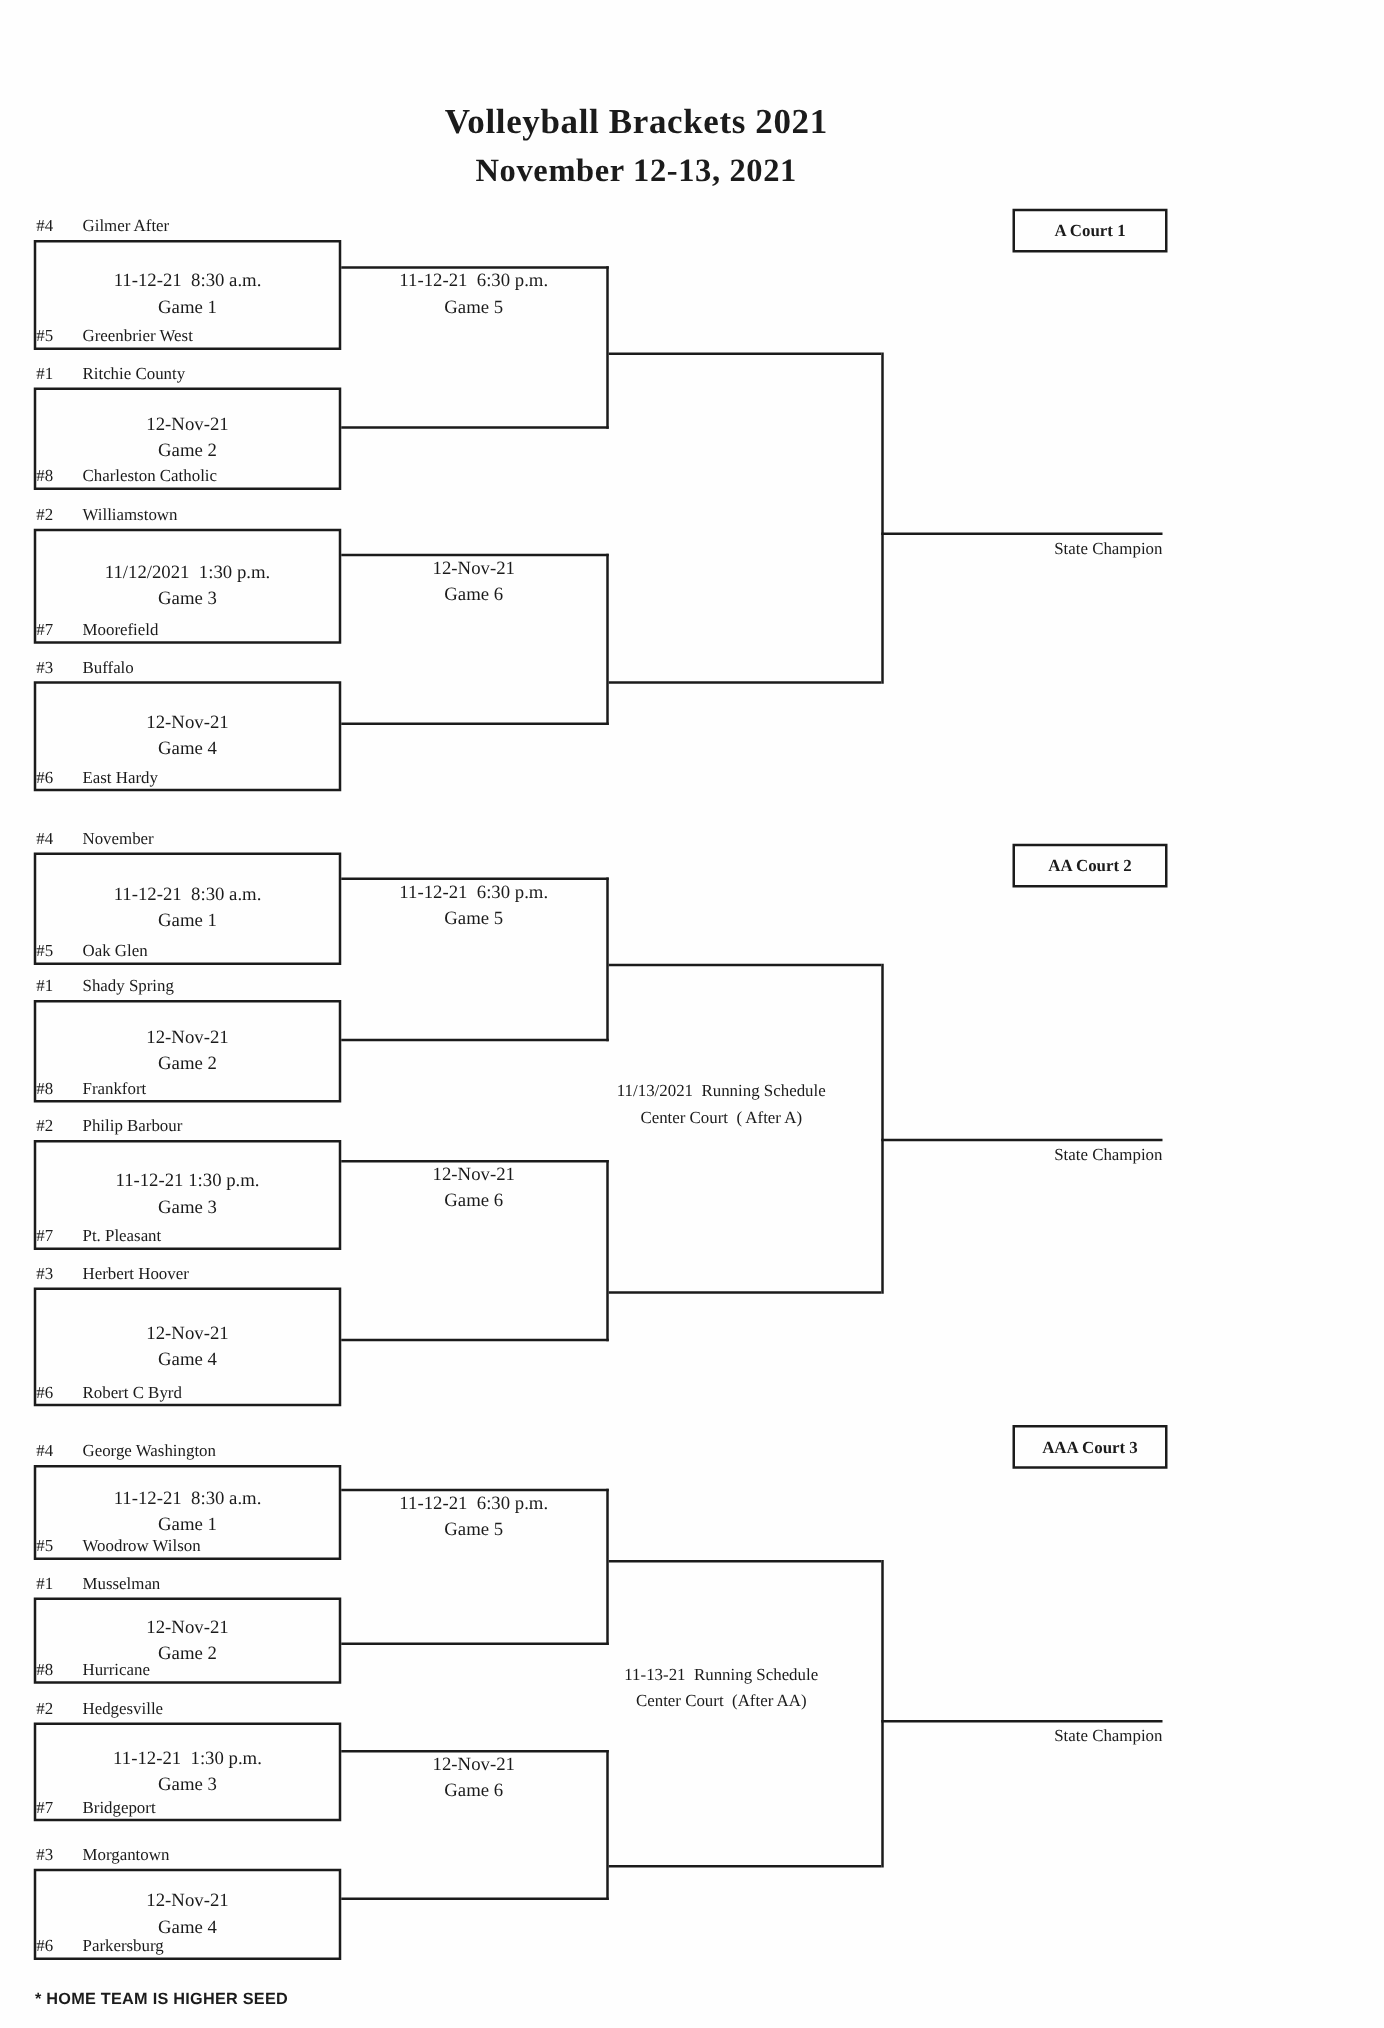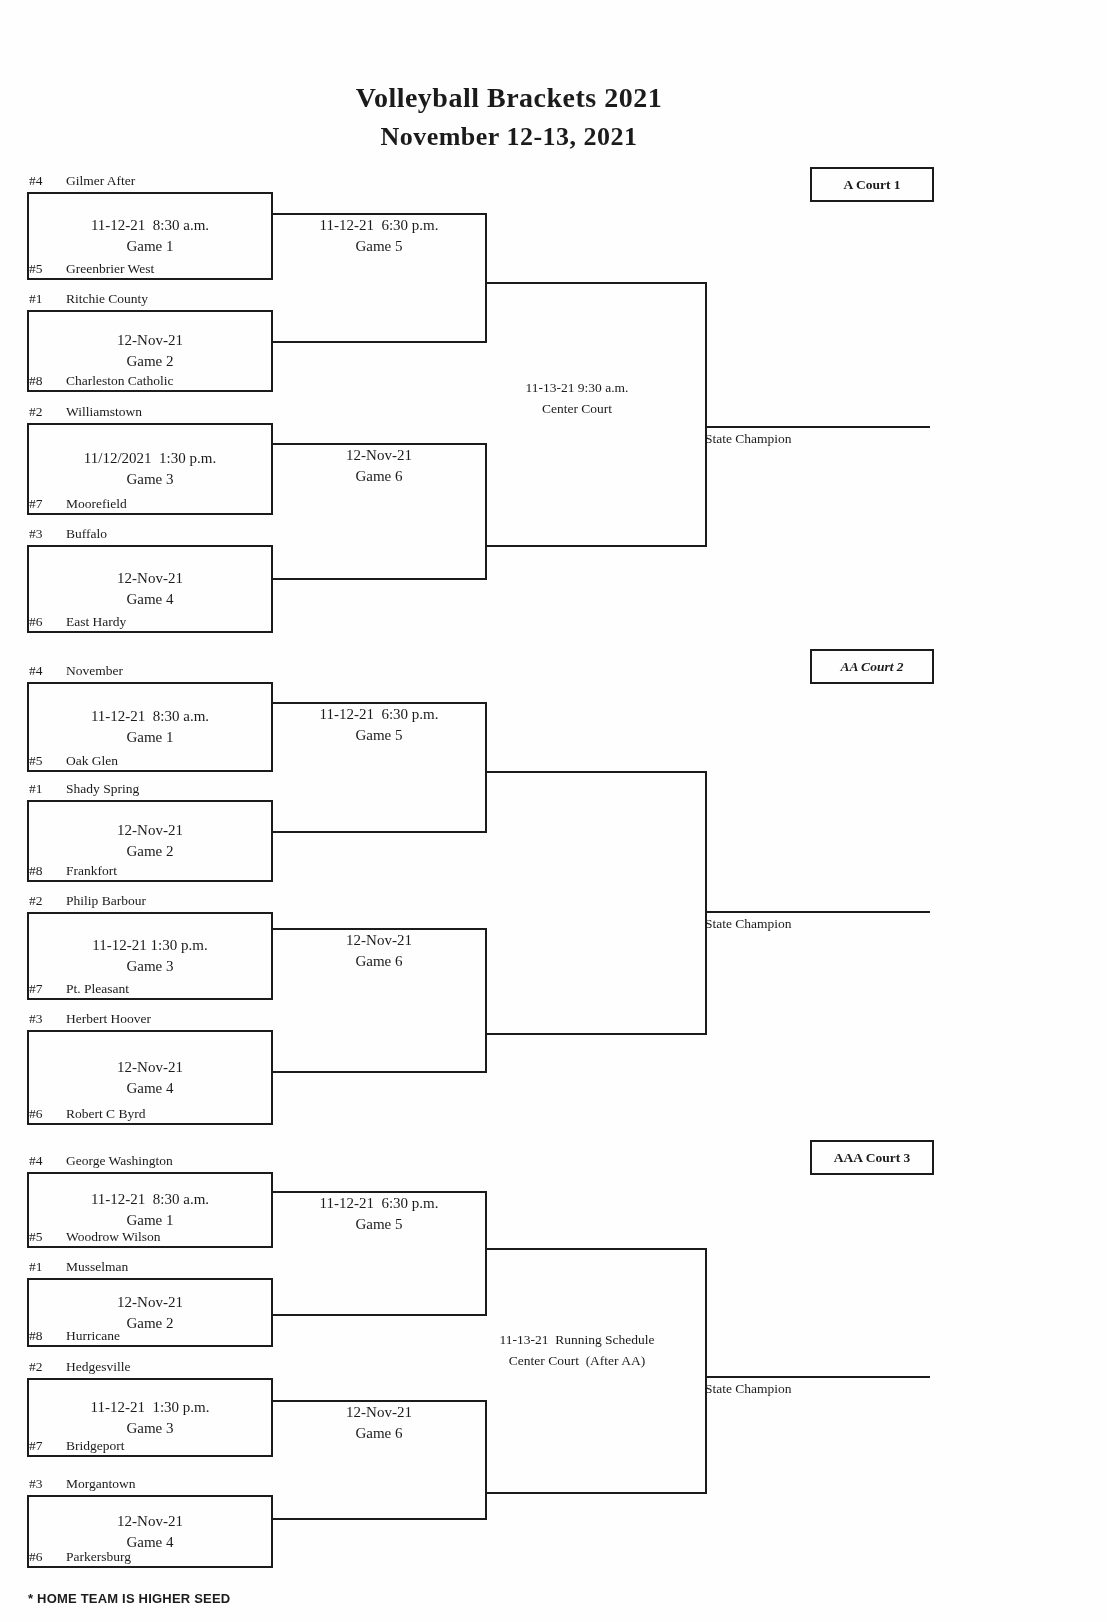--- a/index.html
+++ b/index.html
@@ -33,21 +33,21 @@
   }
   .team-seed{position:absolute;left:2px;}
   .team-name{position:absolute;left:39px;white-space:pre;}
   .hline{position:absolute;height:2px;background:#1b1b1b;}
   .vline{position:absolute;width:2px;background:#1b1b1b;}
   .final-info{
     position:absolute;left:467px;width:220px;text-align:center;
     font-size:13.5px;line-height:21px;white-space:pre;
   }
   .champion-label{
-    position:absolute;left:705px;width:225px;text-align:left;font-size:13.5px;
+    position:absolute;left:705px;width:225px;text-align:right;font-size:13.5px;
   }
   .court-box{
     position:absolute;left:810px;width:124px;height:35px;box-sizing:border-box;
     border:2px solid #1b1b1b;display:flex;align-items:center;justify-content:center;
     font-size:13.5px;font-weight:bold;
   }
   .footnote{
     position:absolute;left:28px;top:1591px;
     font-family:"Liberation Sans", sans-serif;font-size:13px;font-weight:bold;
     letter-spacing:.2px;
@@ -129,25 +129,24 @@
         <span class="team-name">Buffalo</span>
       </div>
       <div class="team-row" style="top: 614px;">
         <span class="team-seed">#6</span>
         <span class="team-name">East Hardy</span>
       </div>
       <div class="hline" style="left: 487px; width: 218px; top: 282px;"></div>
       <div class="hline" style="left: 487px; width: 218px; top: 545px;"></div>
       <div class="vline" style="left: 705px; top: 282px; height: 265px;"></div>
       <div class="hline" style="left: 705px; width: 225px; top: 426px;"></div>
-      <div class="final-info" style="top: 377px;"><div>11-13-21 9:30 a.m.</div><div>Center Court</div></div>
       <div class="champion-label" style="top: 431px;">State Champion</div>
     </div>
     <div class="bracket">
-      <div class="court-box" style="top: 649px; font-style: italic;">
+      <div class="court-box" style="top: 675px;">
         <span>AA Court 2</span>
       </div>
       <div class="pair-box" style="top: 682px; height: 90px;">
         <div class="game-info">
           <div class="game-when">11-12-21  8:30 a.m.</div>
           <div class="game-label">Game 1</div>
         </div>
       </div>
       <div class="pair-box" style="top: 800px; height: 82px;">
         <div class="game-info">
@@ -208,20 +207,21 @@
         <span class="team-name">Herbert Hoover</span>
       </div>
       <div class="team-row" style="top: 1106px;">
         <span class="team-seed">#6</span>
         <span class="team-name">Robert C Byrd</span>
       </div>
       <div class="hline" style="left: 487px; width: 218px; top: 771px;"></div>
       <div class="hline" style="left: 487px; width: 218px; top: 1033px;"></div>
       <div class="vline" style="left: 705px; top: 771px; height: 264px;"></div>
       <div class="hline" style="left: 705px; width: 225px; top: 911px;"></div>
+      <div class="final-info" style="top: 862px;"><div>11/13/2021  Running Schedule</div><div>Center Court  ( After A)</div></div>
       <div class="champion-label" style="top: 916px;">State Champion</div>
     </div>
     <div class="bracket">
       <div class="court-box" style="top: 1140px;">
         <span>AAA Court 3</span>
       </div>
       <div class="pair-box" style="top: 1172px; height: 76px;">
         <div class="game-info">
           <div class="game-when">11-12-21  8:30 a.m.</div>
           <div class="game-label">Game 1</div>

